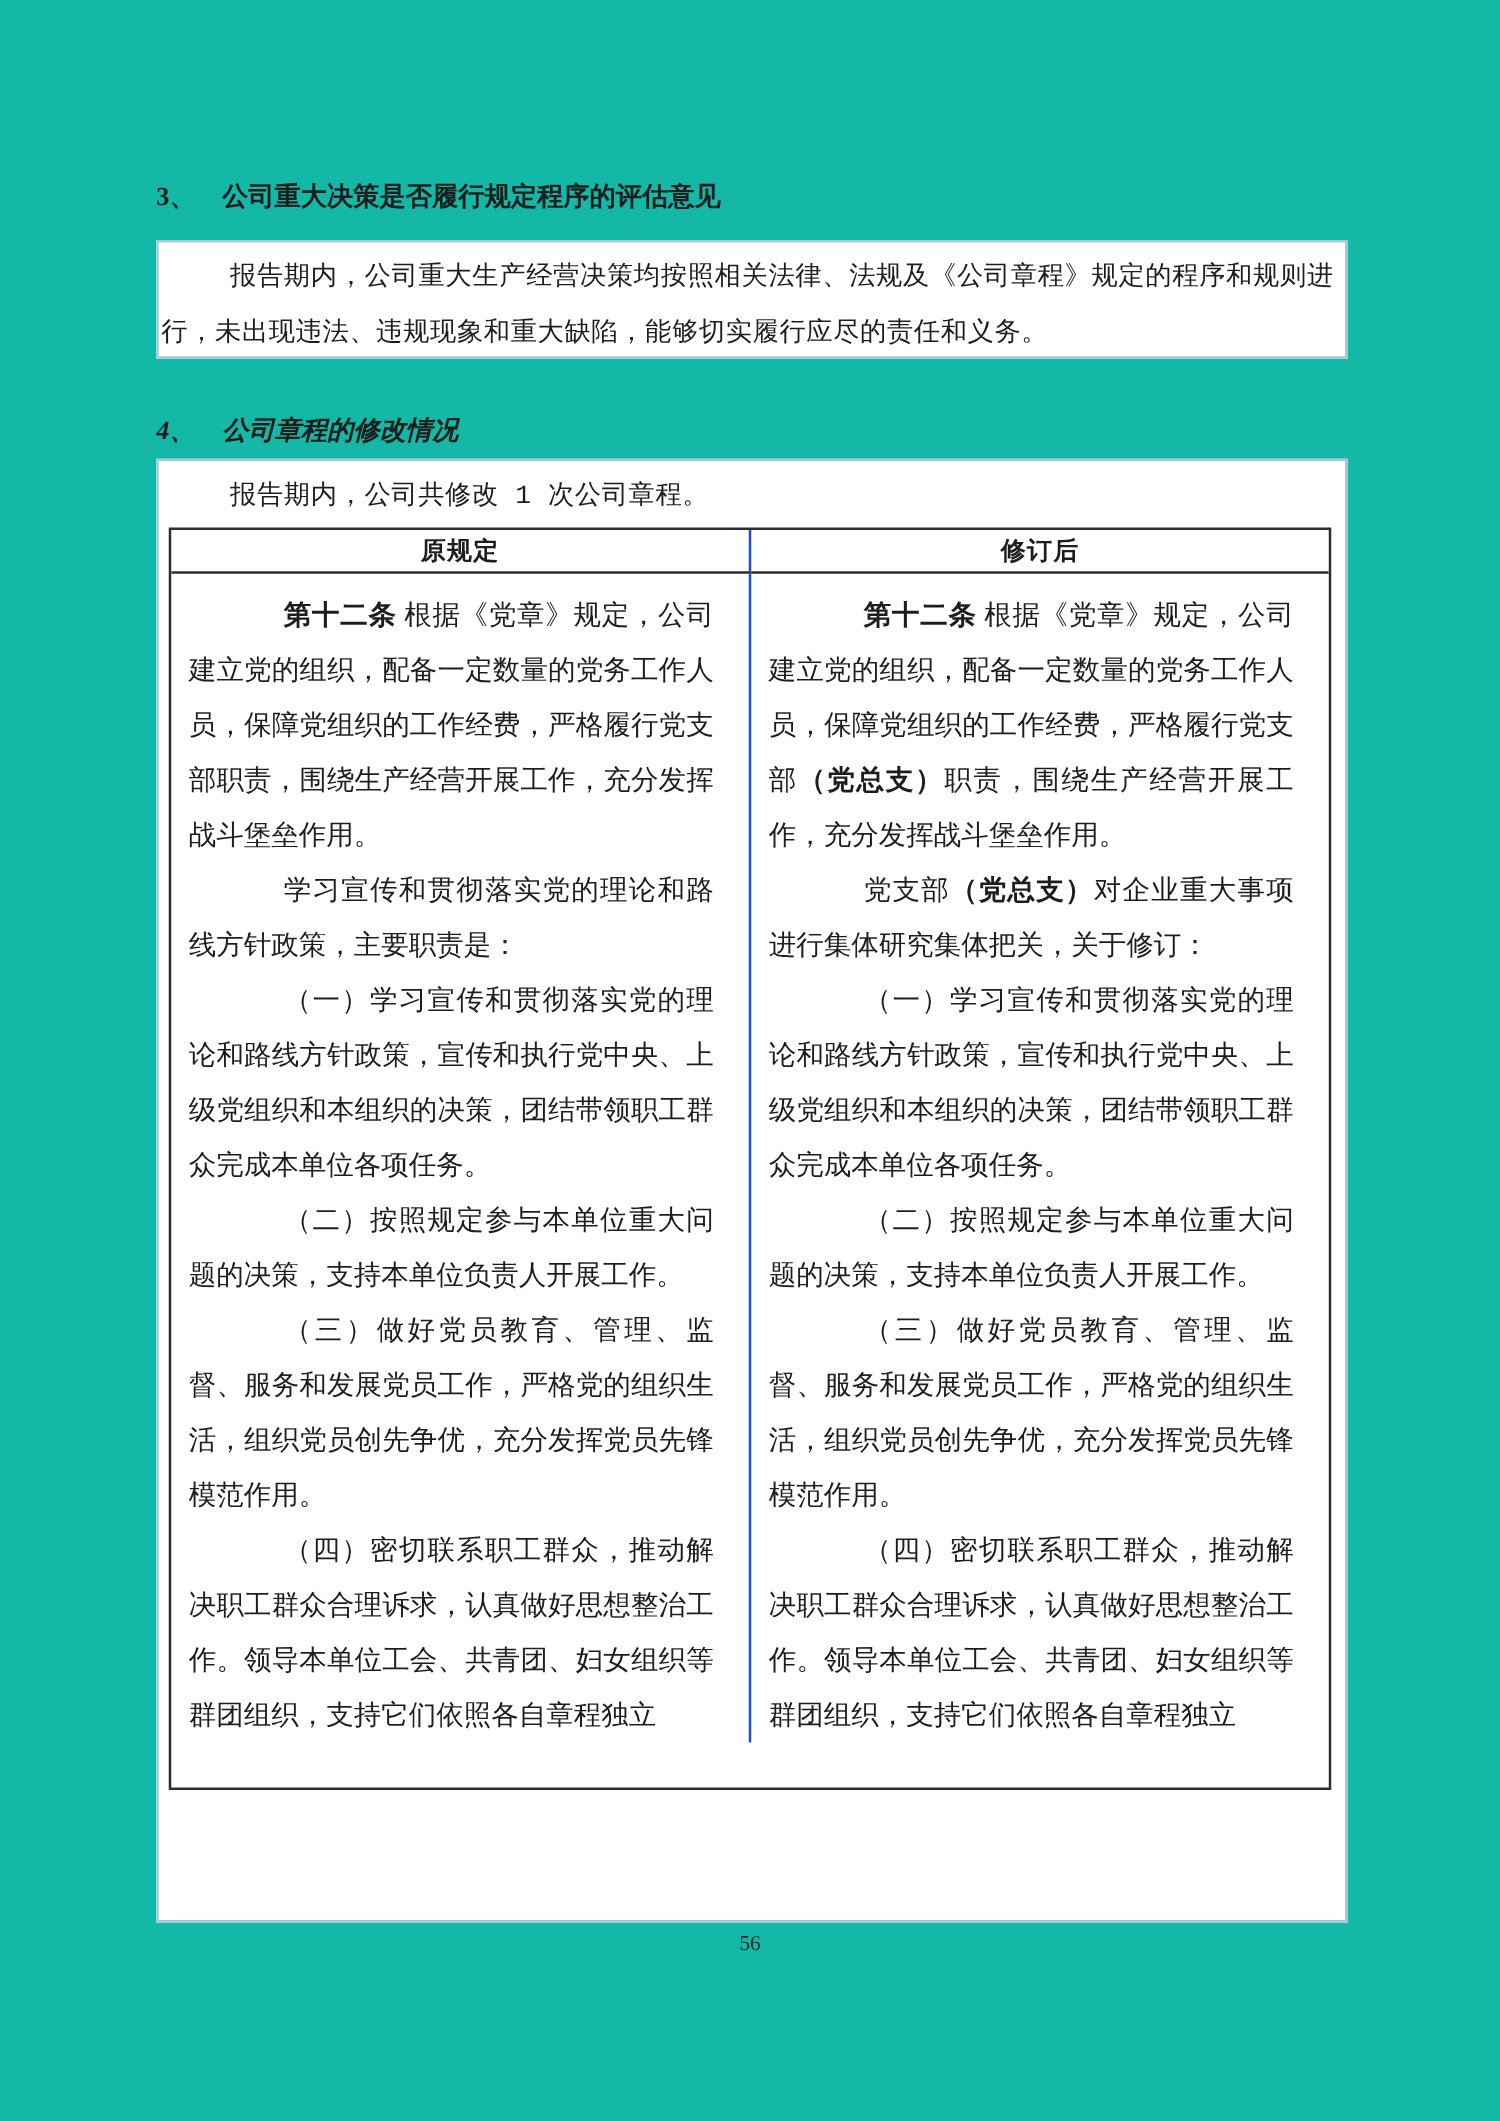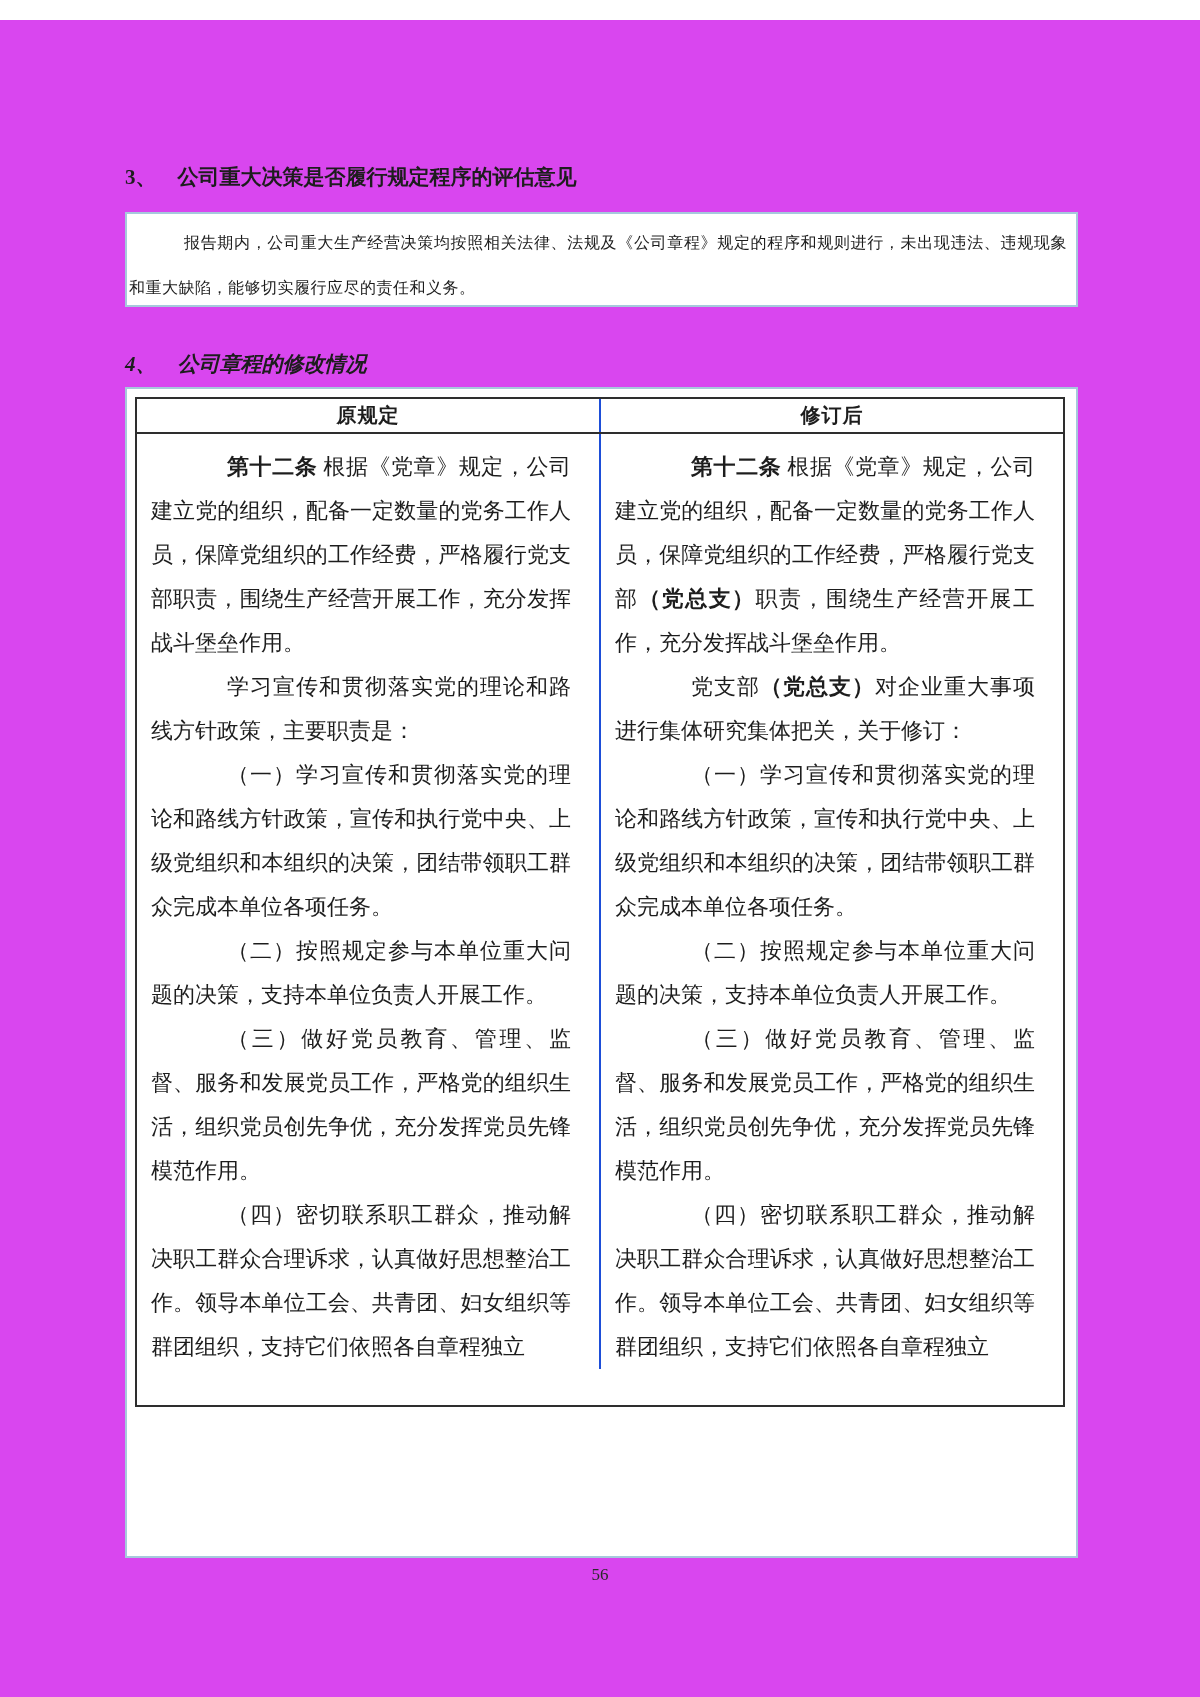--- a/index.html
+++ b/index.html
@@ -10,22 +10,21 @@
   body {
     width: 1200px;
     height: 1697px;
     position: relative;
     font-family: "Liberation Serif", "DejaVu Serif", serif;
     color: #1d1d1d;
   }
   .page {
     position: absolute;
     inset: 0;
-    background: #d946ef;
-    margin-top: 20px;
+    background: #14b8a6;
   }
   .heading {
     position: absolute;
     left: 125px;
     width: 960px;
     font-size: 21px;
     font-weight: bold;
     line-height: 26px;
     white-space: nowrap;
   }
@@ -41,25 +40,26 @@
     border: 2px solid #a6c9dc;
     background: #ffffff;
     overflow: hidden;
     padding: 6px 9px 0 2px;
   }
   #box-3 { top: 192px; height: 95px; }
   #box-4 { top: 367px; height: 1171px; }
 
   .body-para {
     margin: 0;
-    font-size: 16px;
+    font-size: 21px;
     line-height: 45px;
     text-indent: 55px;
     text-align: justify;
     letter-spacing: 0.5px;
+    font-family: Liberation Mono, monospace;
   }
 
   .table-clip {
     box-sizing: border-box;
     height: 1010px;
     margin: 2px 2px 0 6px;
     overflow: hidden;
     border: 2px solid #2e2e2e;
     background: #ffffff;
   }
@@ -116,20 +116,21 @@
 
   <div class="blue-box" id="box-3">
     <p class="body-para">报告期内，公司重大生产经营决策均按照相关法律、法规及《公司章程》规定的程序和规则进行，未出现违法、违规现象和重大缺陷，能够切实履行应尽的责任和义务。</p>
   </div>
 
   <div class="heading" id="heading-4">
     <span class="h-num">4、</span><span>公司章程的修改情况</span>
   </div>
 
   <div class="blue-box" id="box-4">
+    <p class="body-para">报告期内，公司共修改 1 次公司章程。</p>
 
     <div class="table-clip">
       <table class="grid-table">
         <thead>
           <tr>
             <th>原规定</th>
             <th>修订后</th>
           </tr>
         </thead>
         <tbody>

